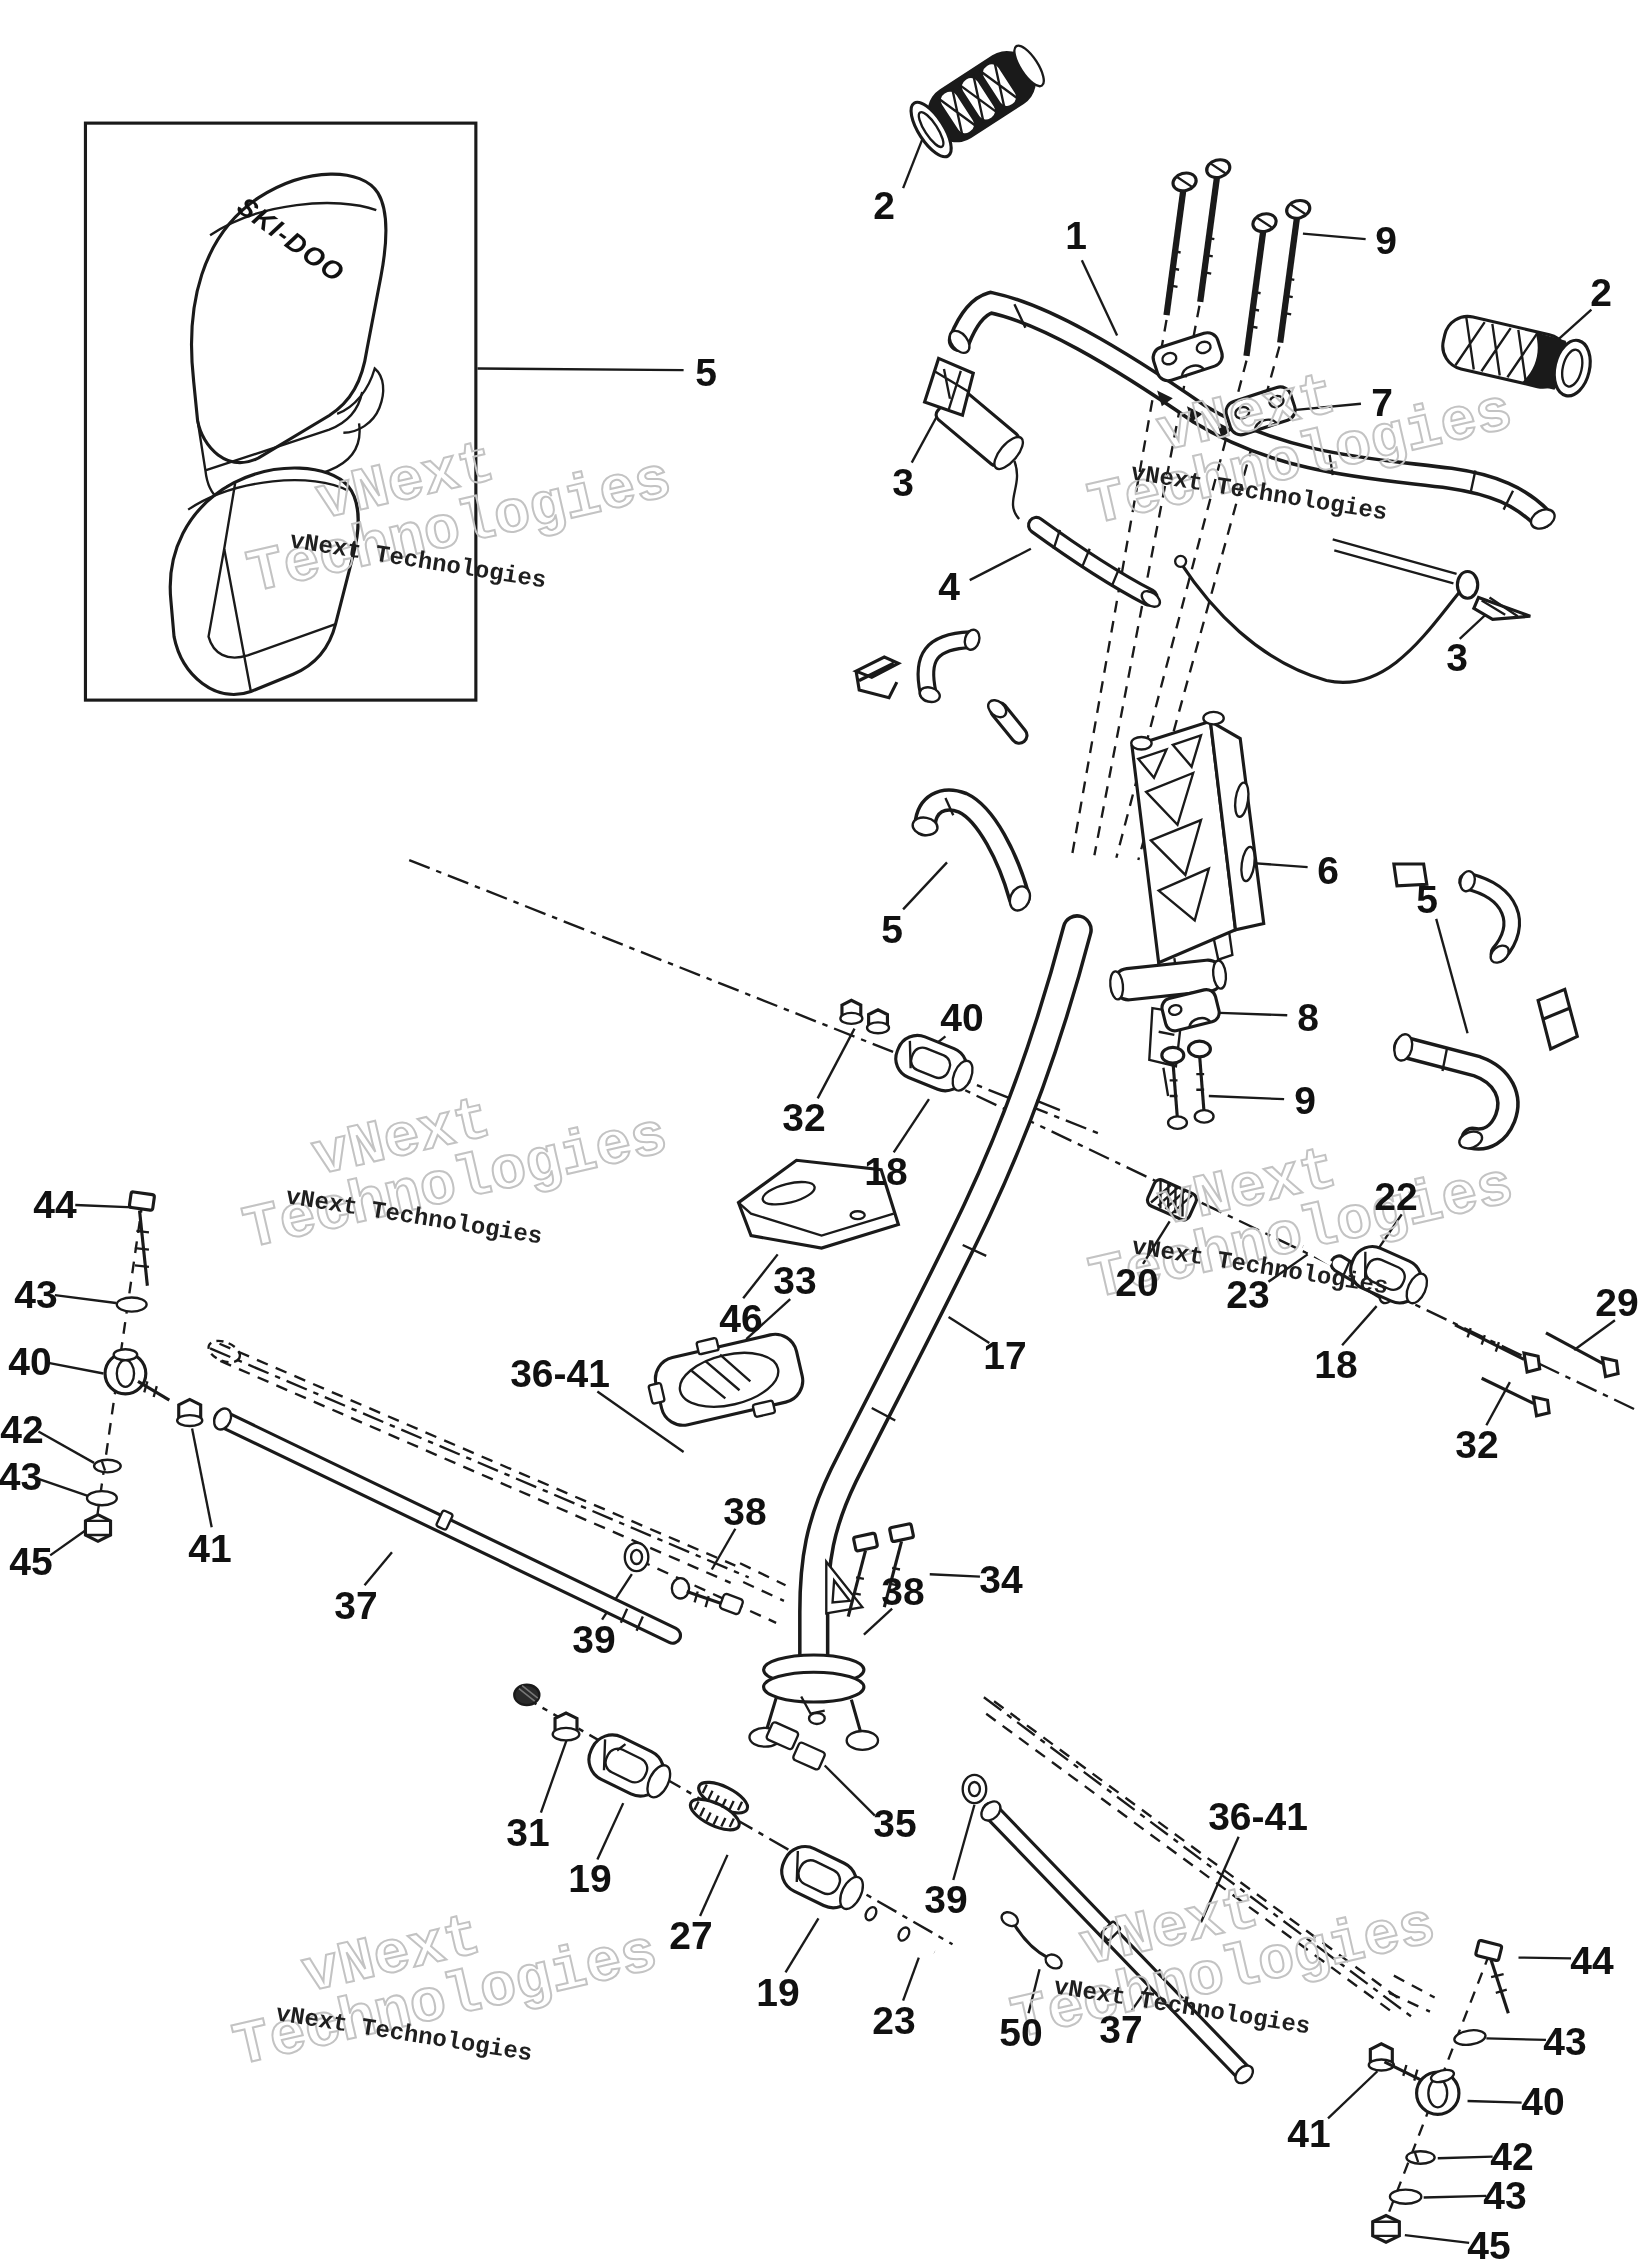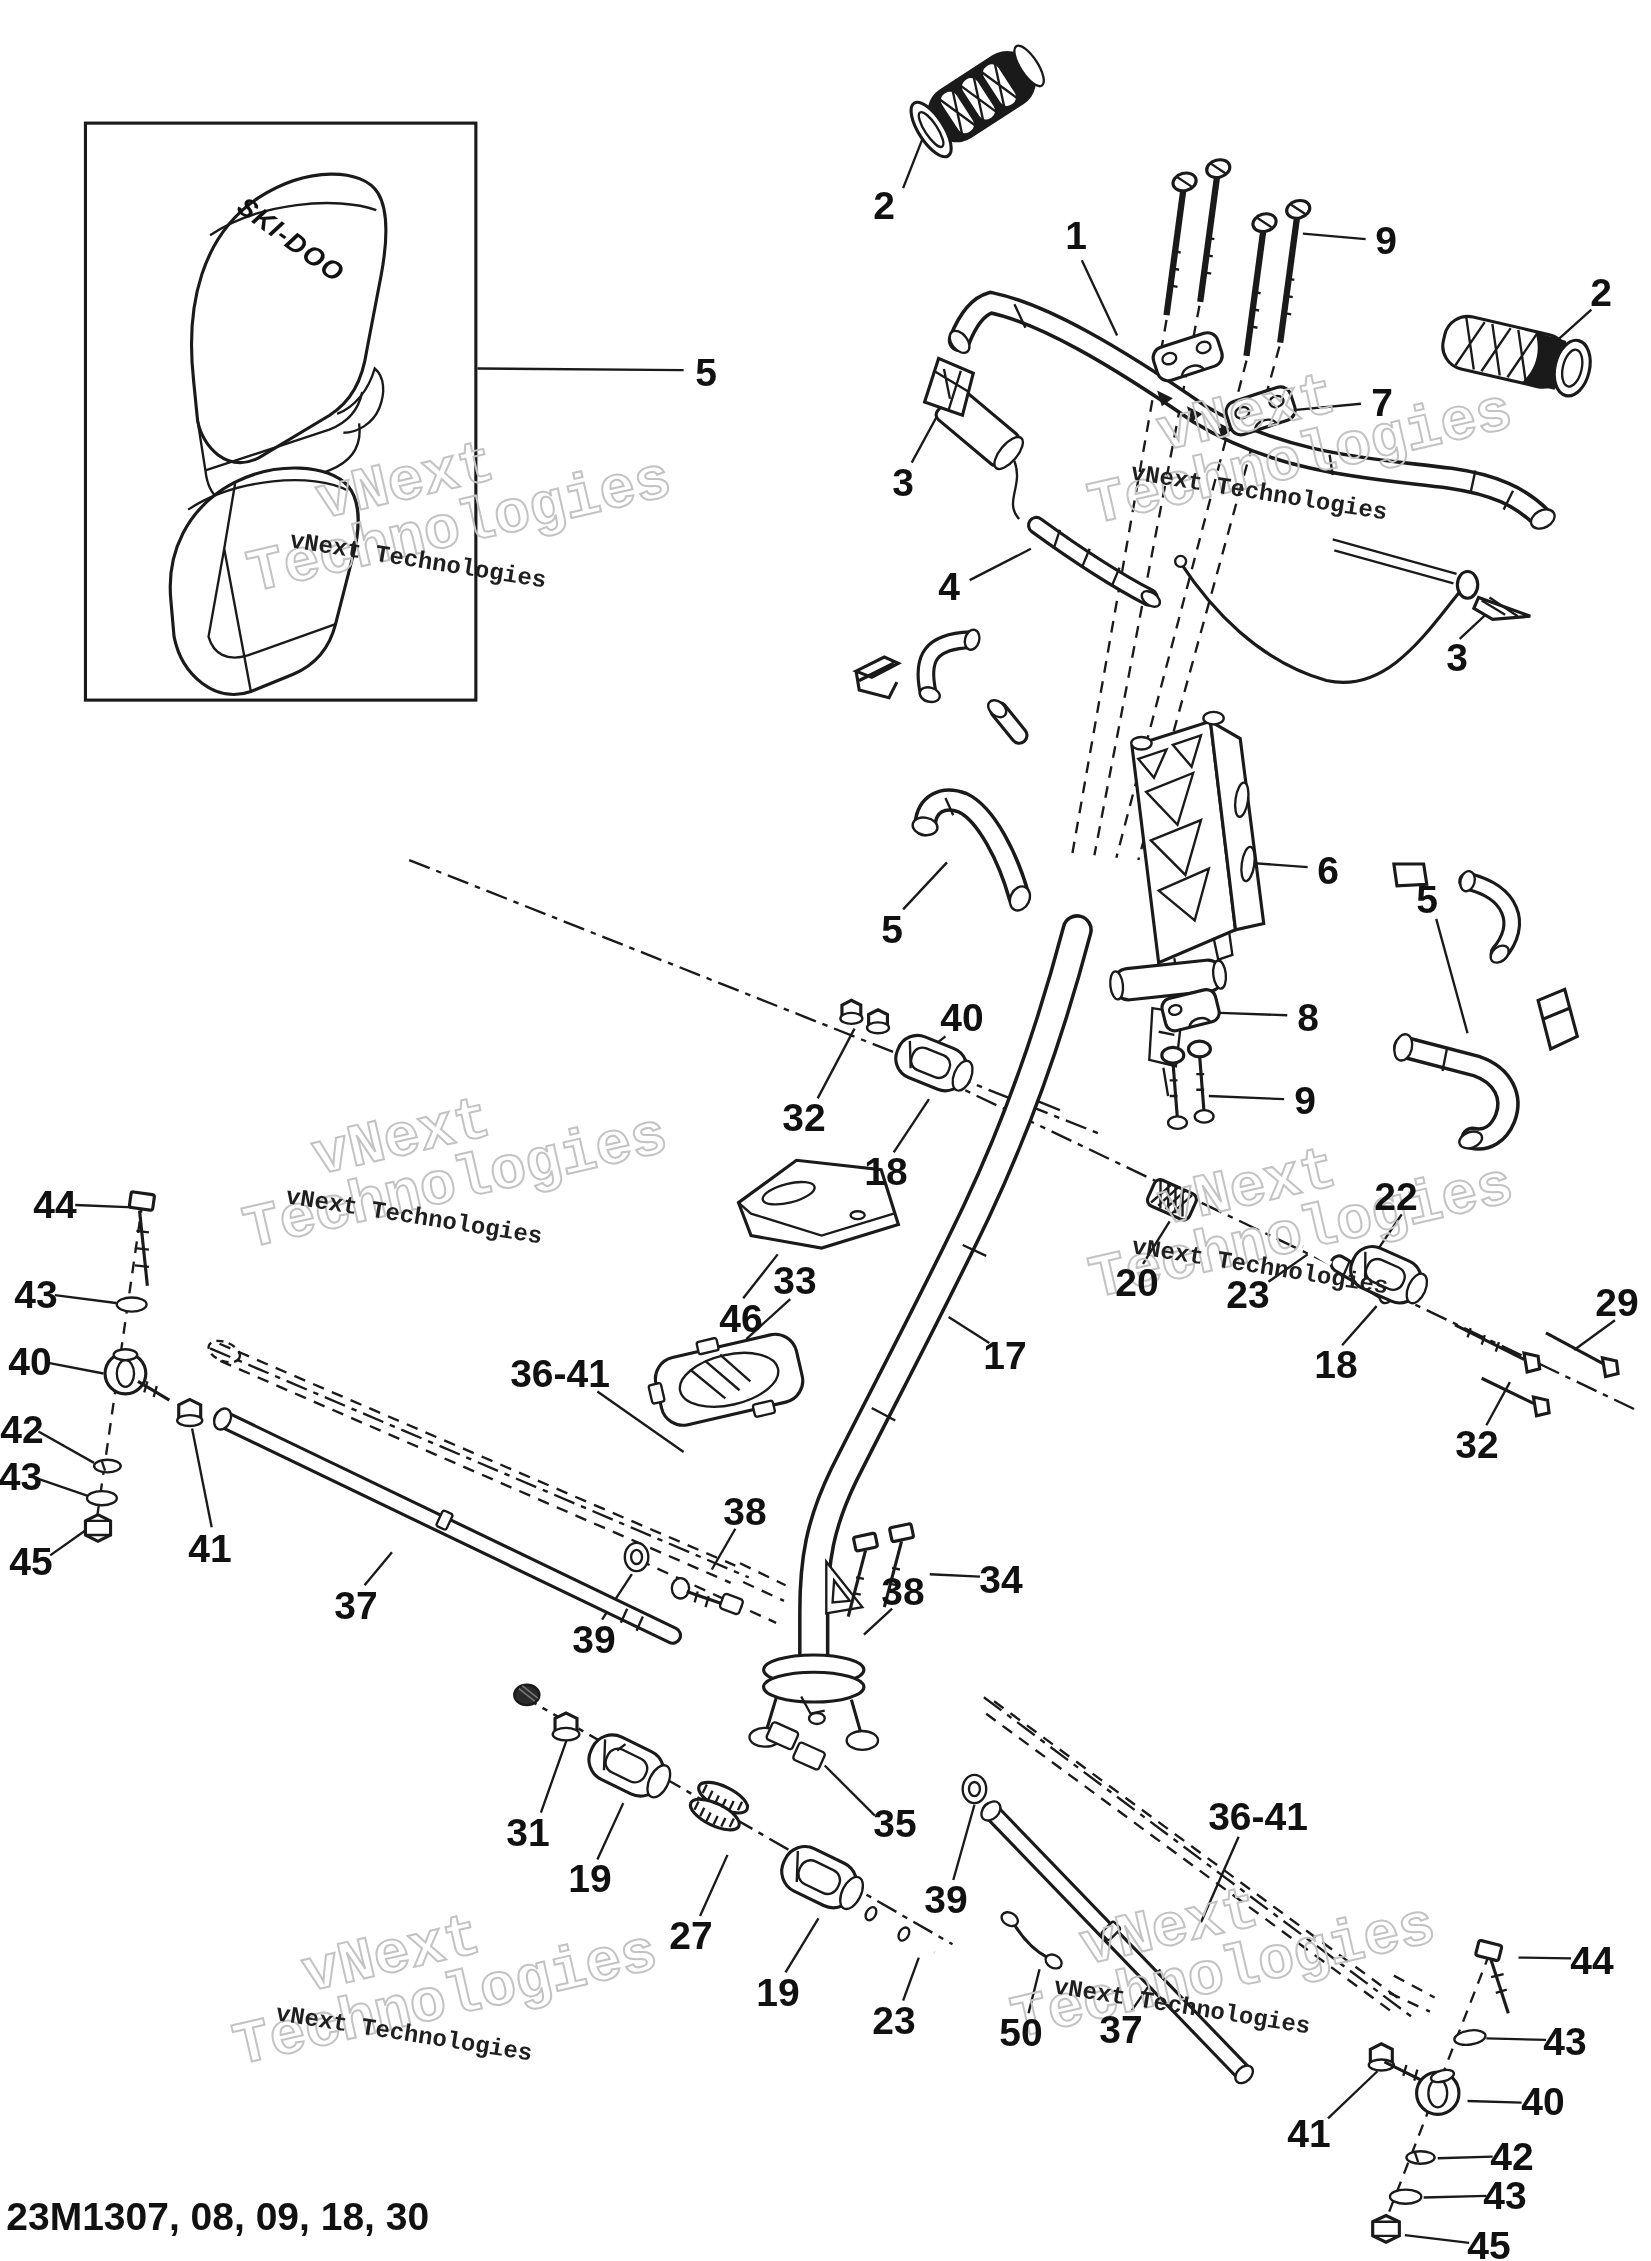--- a/index.html
+++ b/index.html
@@ -631,16 +631,15 @@
       <div class="callout" style="left: 20.4px; top: 1476px;">43</div>
       <div class="callout" style="left: 1565px; top: 2041px;">43</div>
       <div class="callout" style="left: 1505px; top: 2195px;">43</div>
       <div class="callout" style="left: 55px; top: 1204px;">44</div>
       <div class="callout" style="left: 1592px; top: 1960px;">44</div>
       <div class="callout" style="left: 31px; top: 1561px;">45</div>
       <div class="callout" style="left: 1489px; top: 2245px;">45</div>
       <div class="callout" style="left: 741px; top: 1318px;">46</div>
     </div>
 
-<div class="footer">23M1307, 08, 09, 18, 30</div>
 
 </div>
 
 
 </body></html>

